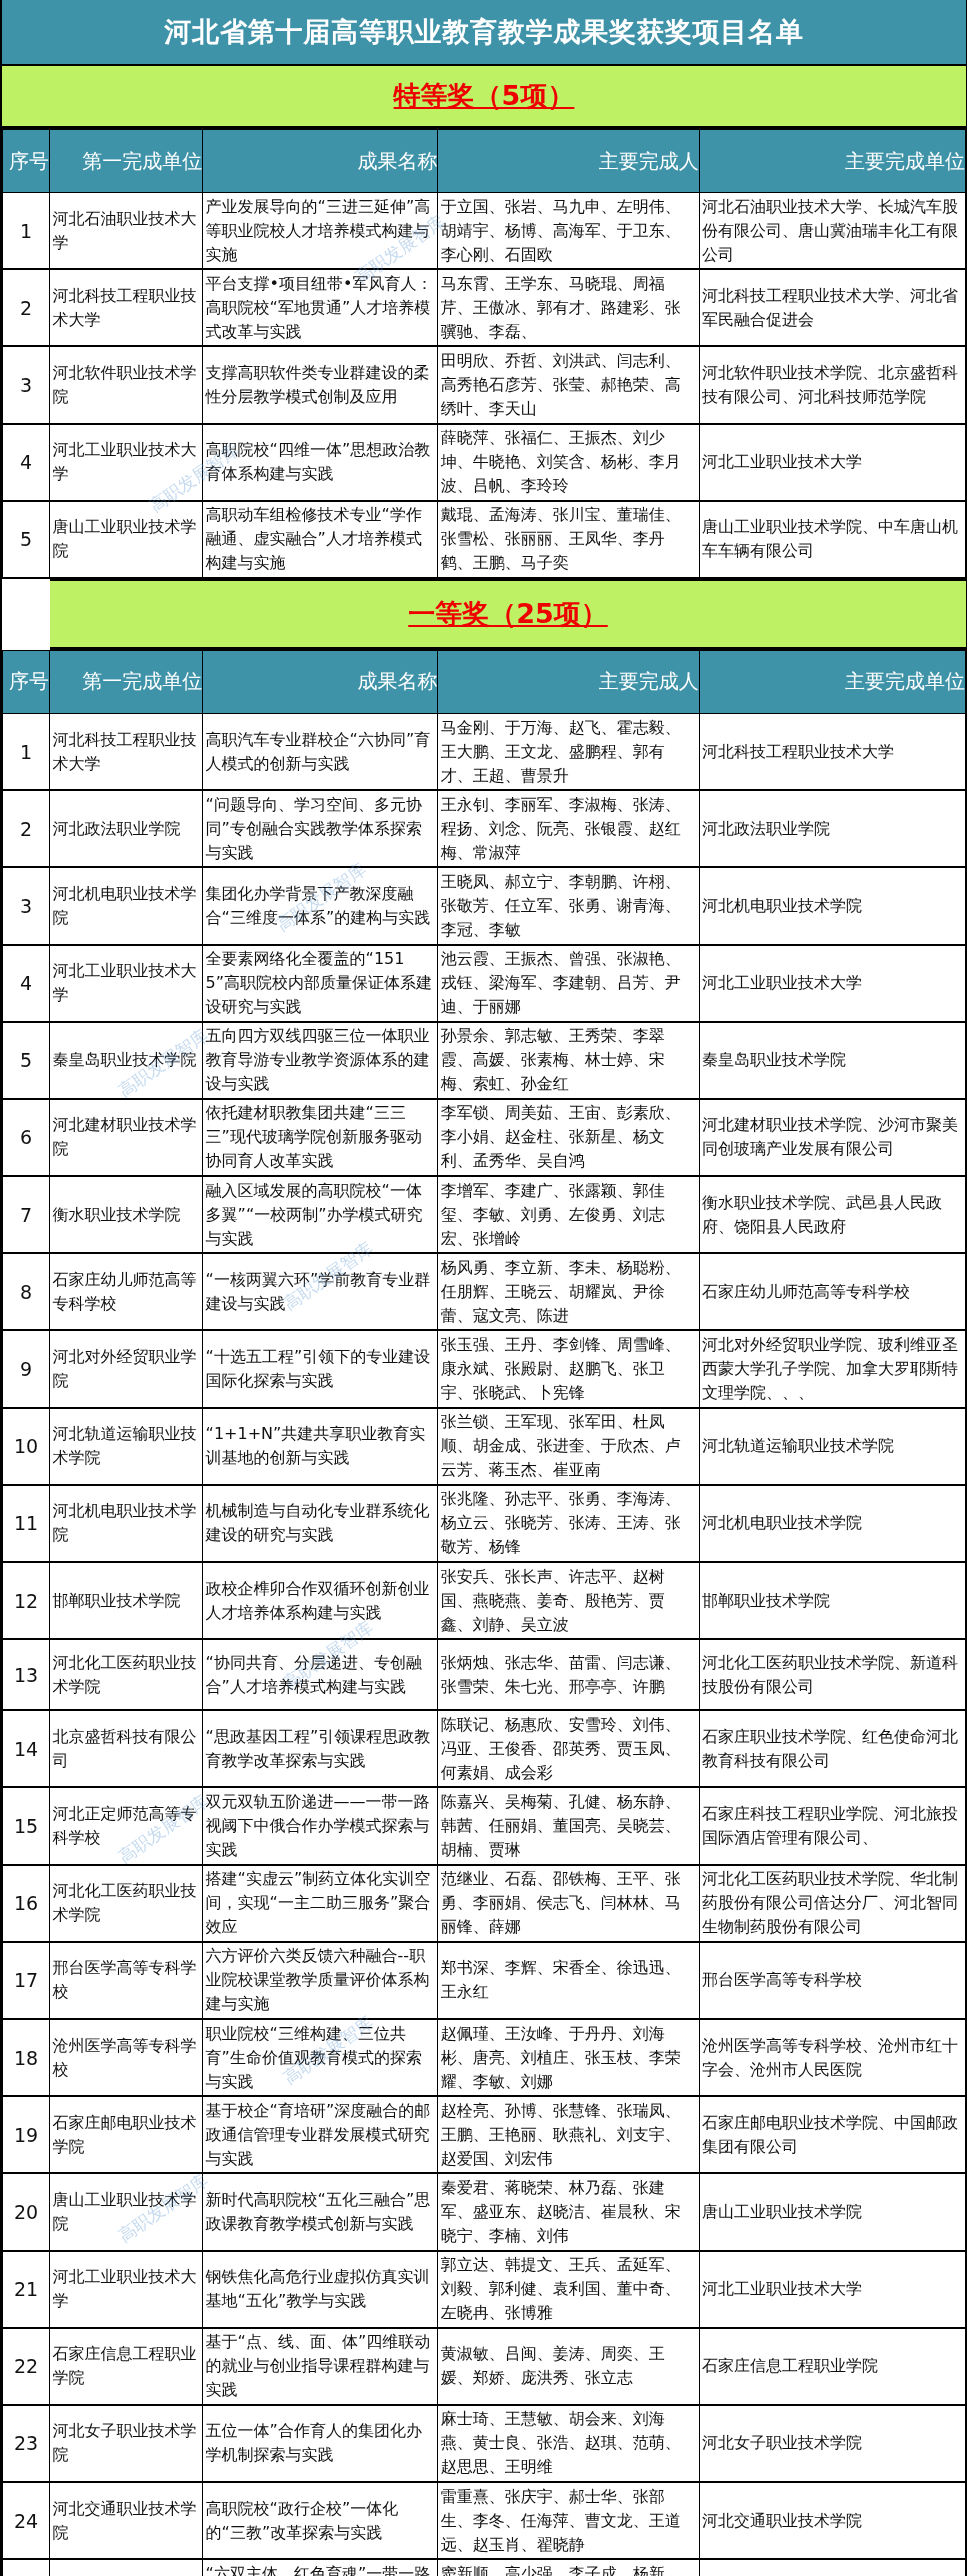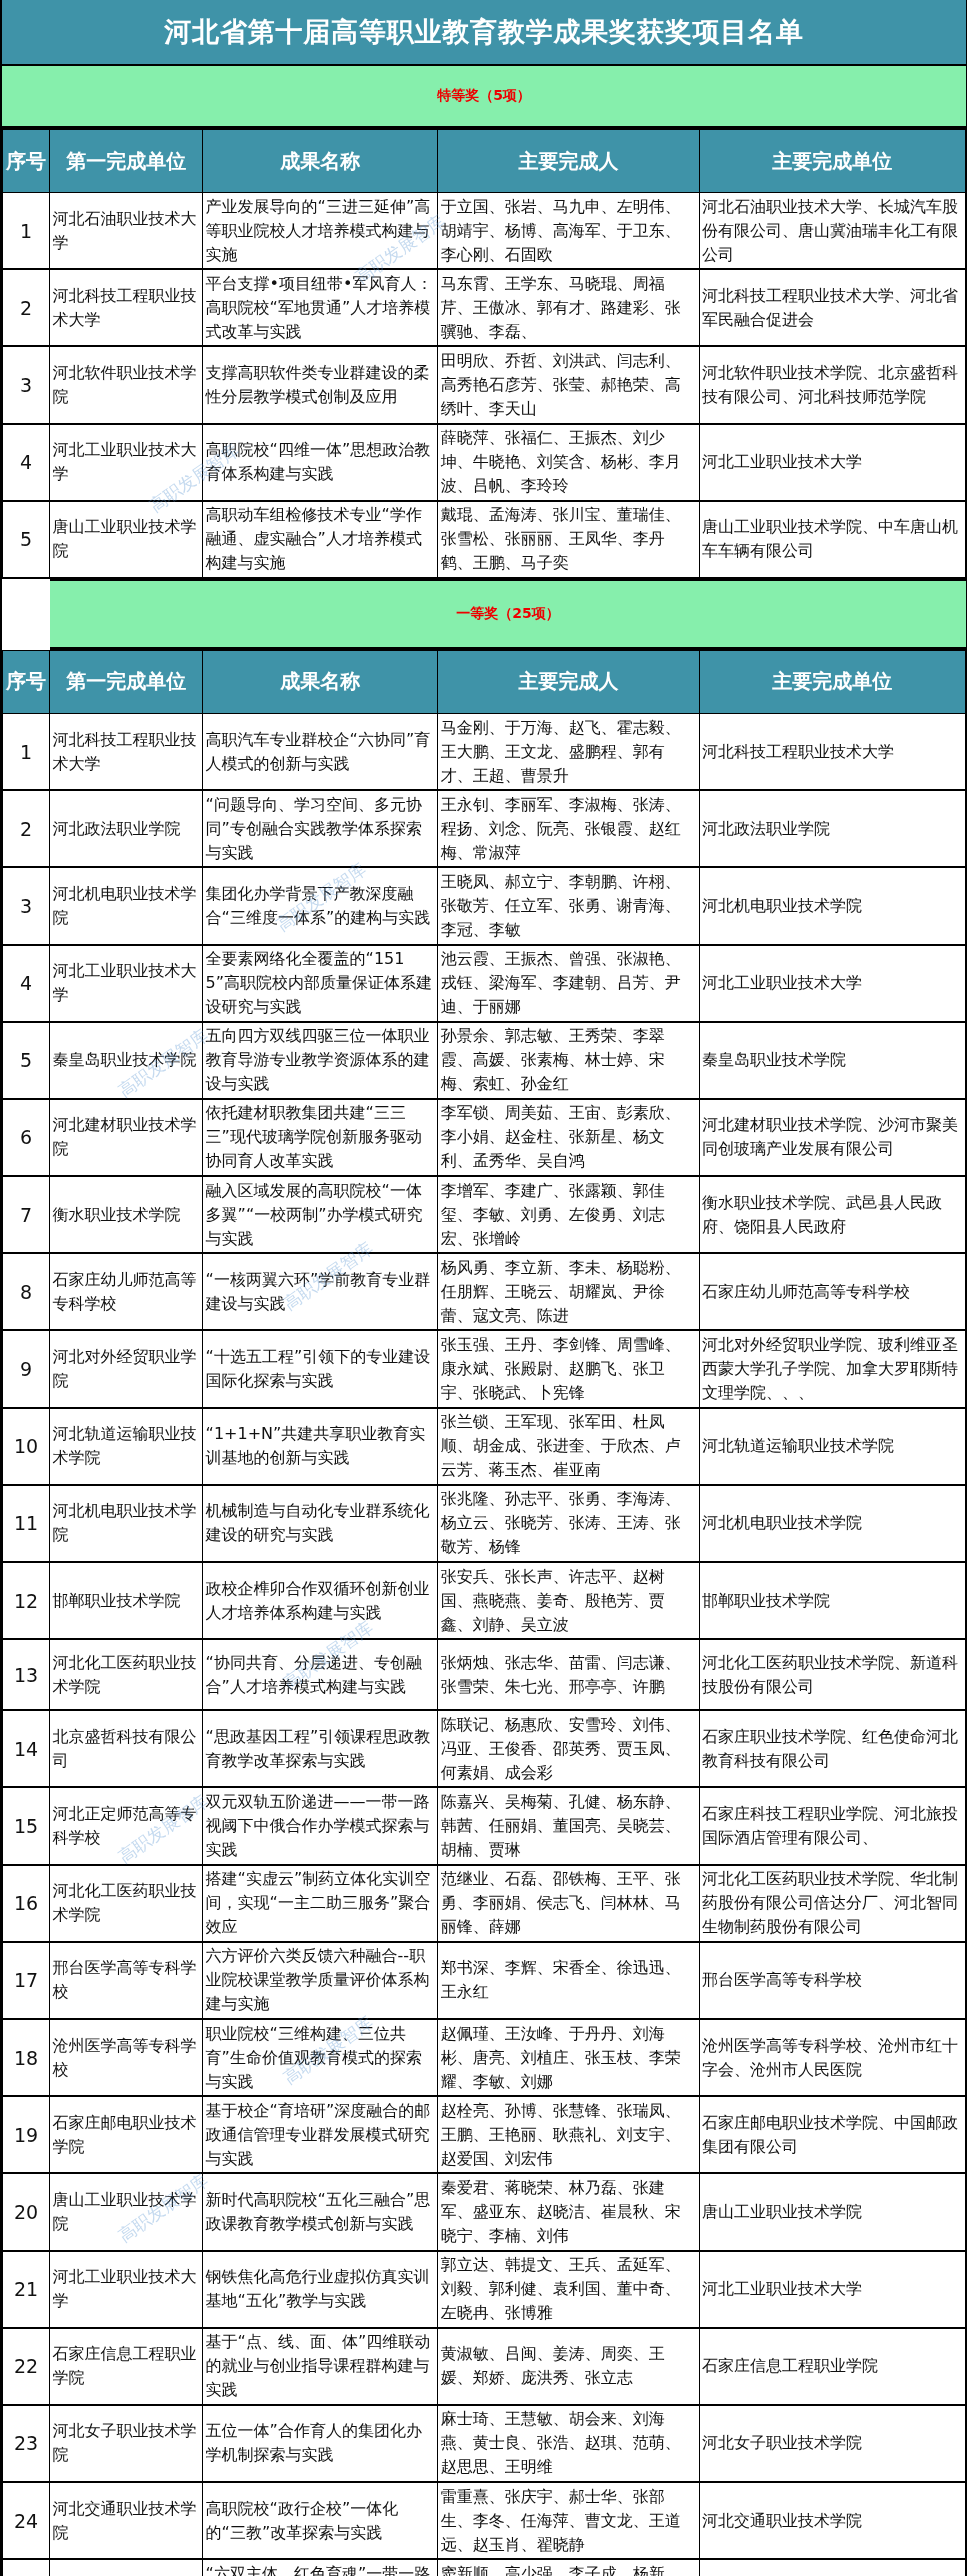--- a/index.html
+++ b/index.html
@@ -6,34 +6,35 @@
     html, body { width: 968px; background: #ffffff; }
     body { font-family: "DejaVu Sans", "Liberation Sans", sans-serif; color: #111; }
     .sheet { width: 968px; border-left: 2.4px solid #000; border-right: 2.4px solid #000; }
     .title-band {
       height: 66px; background: #3f93a8; color: #fff;
       display: flex; align-items: center; justify-content: center;
       font-size: 27px; font-weight: bold; letter-spacing: 0.8px;
       border-bottom: 2.4px solid #000;
     }
     .section-head {
-      height: 63px; background: #86efac; color: #ee0000;
+      height: 63px; background: #bef264; color: #ee0000;
       display: flex; align-items: center; justify-content: center;
-      font-size: 14px; font-weight: bold;
+      font-size: 27px; font-weight: bold;
       border-bottom: 3.2px solid #000;
+      text-decoration: underline;
     }
     table { border-collapse: collapse; width: 100%; table-layout: fixed; }
     col.c0 { width: 47px; }
     col.c1 { width: 153px; }
     col.c2 { width: 235px; }
     col.c3 { width: 261px; }
     col.c4 { width: 266px; }
     th {
-      background: #3f93a8; color: #fff; font-weight: bold; font-size: 20px;
-      height: 63px; border: 1.6px solid #000; text-align: center;
+      background: #3f93a8; color: #fff; font-weight: normal; font-size: 20px;
+      height: 63px; border: 1.6px solid #000; text-align: right;
     }
     td {
       border: 1.6px solid #000; font-size: 16px; line-height: 24px;
       padding: 1.6px 2.4px; vertical-align: middle; height: 71px;
       word-break: break-all;
     }
     tr.data-row { border-bottom: 2.4px solid #000; }
     td.idx { text-align: center; font-size: 19px; }
     .watermark {
       position: absolute; color: rgba(90,150,210,0.35); font-size: 17.4px;

